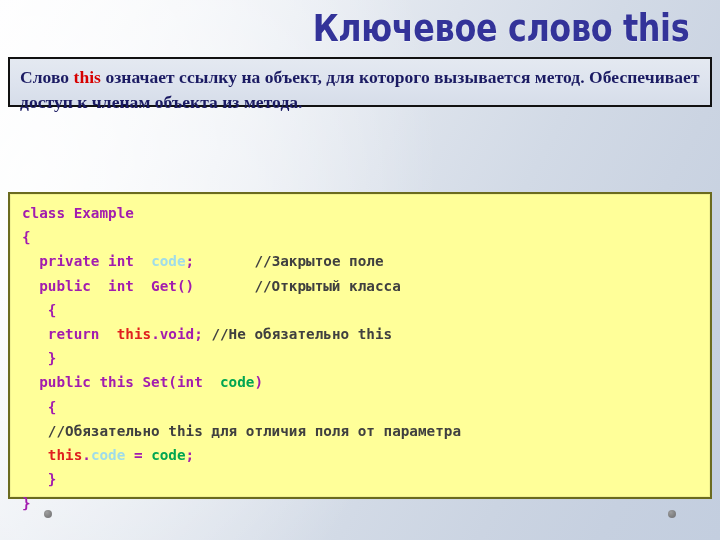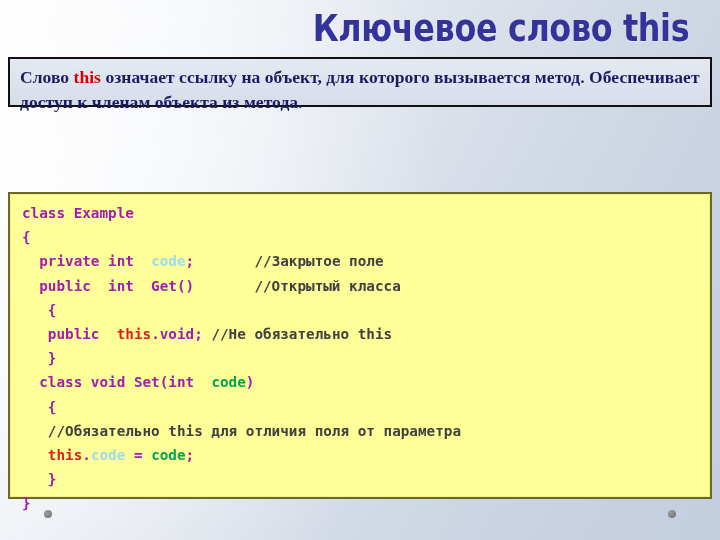--- a/index.html
+++ b/index.html
@@ -152,23 +152,23 @@
     <div class="stmt-text" id="stmt-text-1"><span>Слово </span><span class="kw">this</span><span> означает ссылку на объект, для которого вызывается метод. Обеспечивает доступ к членам объекта из метода.</span></div>
   </div>
 
 
   <div id="code-box">
     <pre id="code-pre"><span><span class="tok-plain">class Example</span></span>
 <span><span class="tok-plain">{</span></span>
 <span><span class="tok-plain">  private int  </span><span class="tok-field">code</span><span class="tok-plain">;       </span><span class="tok-comment">//Закрытое поле</span></span>
 <span><span class="tok-plain">  public  int  Get()       </span><span class="tok-comment">//Открытый класса</span></span>
 <span><span class="tok-plain">   {</span></span>
-<span><span class="tok-plain">   public  </span><span class="tok-this">this</span><span class="tok-plain">.void; </span><span class="tok-comment">//Не обязательно this</span></span>
+<span><span class="tok-plain">   return  </span><span class="tok-this">this</span><span class="tok-plain">.void; </span><span class="tok-comment">//Не обязательно this</span></span>
 <span><span class="tok-plain">   }</span></span>
-<span><span class="tok-plain">  class void Set(int  </span><span class="tok-param">code</span><span class="tok-plain">)</span></span>
+<span><span class="tok-plain">  public this Set(int  </span><span class="tok-param">code</span><span class="tok-plain">)</span></span>
 <span><span class="tok-plain">   {</span></span>
 <span><span class="tok-plain">   </span><span class="tok-comment">//Обязательно this для отличия поля от параметра</span></span>
 <span><span class="tok-plain">   </span><span class="tok-this">this</span><span class="tok-plain">.</span><span class="tok-field">code</span><span class="tok-plain"> = </span><span class="tok-param">code</span><span class="tok-plain">;</span></span>
 <span><span class="tok-plain">   }</span></span>
 <span><span class="tok-plain">}</span></span></pre>
   </div>
 
   <div class="deco-dot" id="deco-dot-left"></div>
   <div class="deco-dot" id="deco-dot-right"></div>
 

